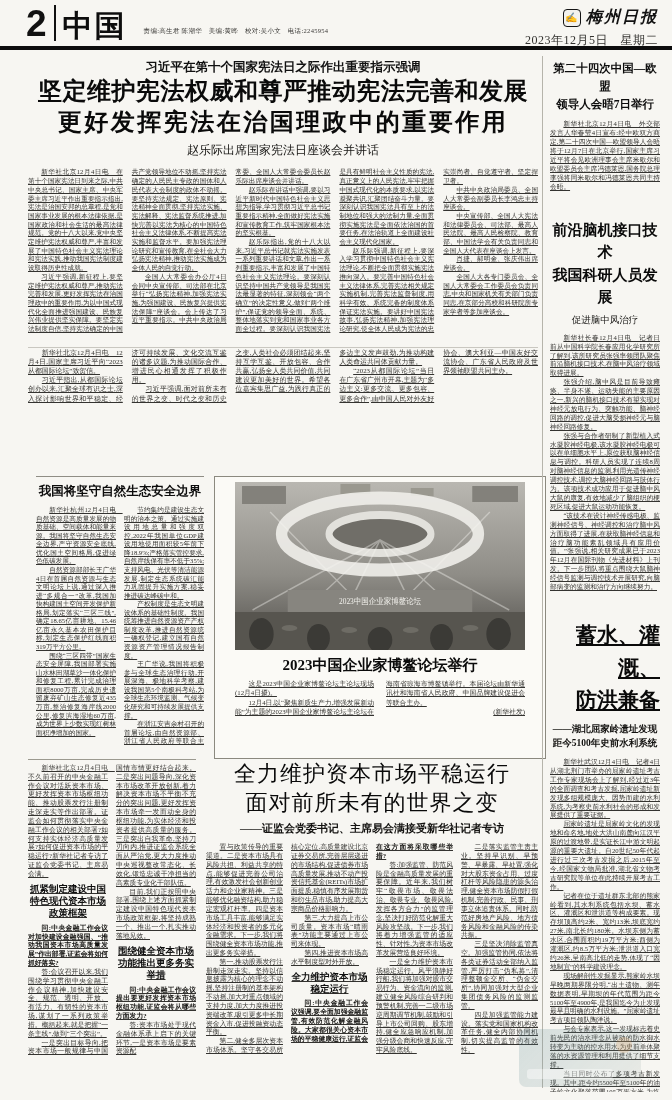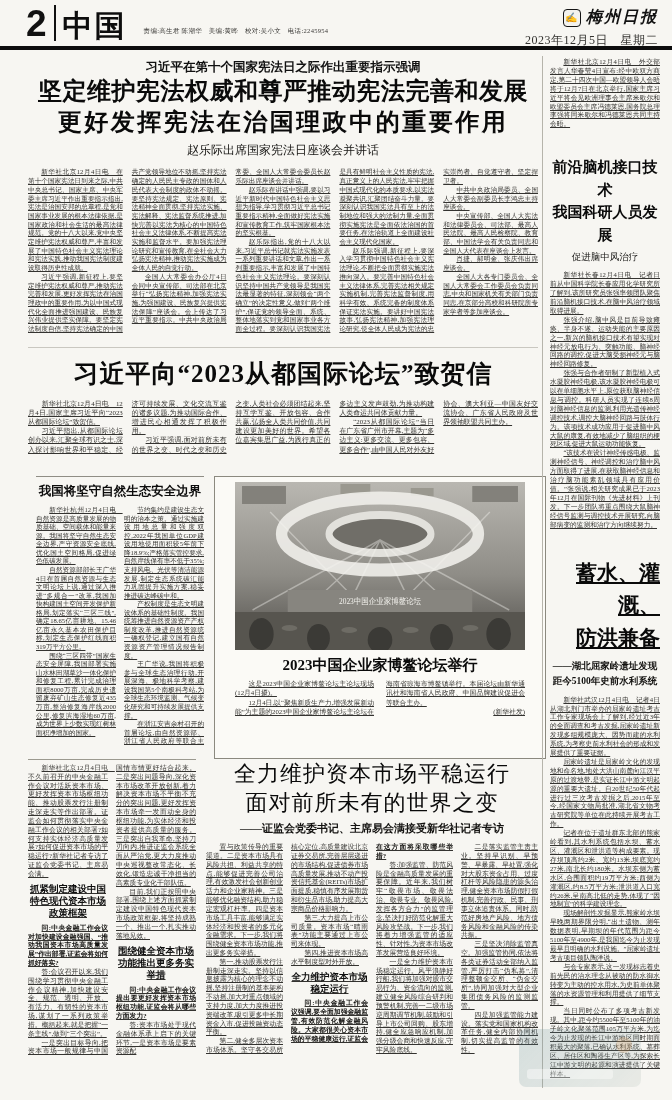--- a/index.html
+++ b/index.html
@@ -107,21 +107,20 @@
           <p>赵乐际指出,党的十八大以来,习近平总书记就宪法实施发表一系列重要讲话和文章,作出一系列重要指示,丰富和发展了中国特色社会主义宪法理论。要深刻认识坚持中国共产党领导是我国宪法最显著的特征,深刻领会“两个确立”的决定性意义,做到“两个维护”,保证党的领导全面、系统、整体地落实到党和国家事业各方面全过程。要深刻认识我国宪法是具有鲜明社会主义性质的宪法,真正意义上的人民宪法,牢牢把握中国式现代化的本质要求,以宪法凝聚共识,汇聚团结奋斗力量。要深刻认识我国宪法具有至上的法制地位和强大的法制力量,全面贯彻实施宪法是全面依法治国的首要任务,在法治轨道上全面建设社会主义现代化国家。</p>
           <p>赵乐际强调,新征程上,要深入学习贯彻中国特色社会主义宪法理论,不断把全面贯彻实施宪法推向深入。要完善中国特色社会主义法律体系,完善宪法相关规定实施机制,完善宪法监督制度,用科学有效、系统完备的制度体系保证宪法实施。要讲好中国宪法故事,弘扬宪法精神,加强宪法理论研究,使全体人民成为宪法的忠实崇尚者、自觉遵守者、坚定捍卫者。</p>
           <p>中共中央政治局委员、全国人大常委会副委员长李鸿忠主持座谈会。</p>
           <p>中央宣传部、全国人大宪法和法律委员会、司法部、最高人民法院、最高人民检察院、教育部、中国法学会有关负责同志和全国人大代表在座谈会上发言。</p>
           <p>肖捷、郝明金、张庆伟出席座谈会。</p>
           <p>全国人大各专门委员会、全国人大常委会工作委员会负责同志,中央和国家机关有关部门负责同志,在京部分高校和科研院所专家学者等参加座谈会。</p>
         </div>
     </section>
 
     <section class="sec-congdu">
-      <div class="h2">习近平向“2023从都国际论坛”致贺信</div>
       <div class="body5b jtxt">
           <p>新华社北京12月4日电　12月4日,国家主席习近平向“2023从都国际论坛”致贺信。</p>
           <p>习近平指出,从都国际论坛创办以来,汇聚全球有识之士,深入探讨影响世界和平稳定、经济可持续发展、文化交流互鉴的诸多议题,为推动国际合作、增进民心相通发挥了积极作用。</p>
           <p>习近平强调,面对前所未有的世界之变、时代之变和历史之变,人类社会必须团结起来,坚持互学互鉴、开放包容、合作共赢,弘扬全人类共同价值,共同建设更加美好的世界。希望各位嘉宾集思广益,为践行真正的多边主义发声鼓劲,为推动构建人类命运共同体贡献力量。</p>
           <p>“2023从都国际论坛”当日在广东省广州市开幕,主题为“多边主义:更多交流、更多包容、更多合作”,由中国人民对外友好协会、澳大利亚—中国友好交流协会、广东省人民政府及世界领袖联盟共同主办。</p>
         </div>
     </section>
 
     <div class="mid-band">
       <section class="eco">
@@ -224,20 +223,24 @@
           </div>
       </div>
     </div>
 
   </div>
 
   <div class="vrule"></div>
   <aside class="sidebar">
 
     <section>
+      <div class="sb1-title">
+        <div>第二十四次中国—欧盟</div>
+        <div>领导人会晤7日举行</div>
+      </div>
       <div class="sb-body jtxt">
           <p>新华社北京12月4日电　外交部发言人华春莹4日宣布:经中欧双方商定,第二十四次中国—欧盟领导人会晤将于12月7日在北京举行,国家主席习近平将会见欧洲理事会主席米歇尔和欧盟委员会主席冯德莱恩,国务院总理李强将同米歇尔和冯德莱恩共同主持会晤。</p>
         </div>
     </section>
 
     <section class="sb2">
       <div class="sb2-title">
         <div>前沿脑机接口技术</div>
         <div>我国科研人员发展</div>
       </div>

